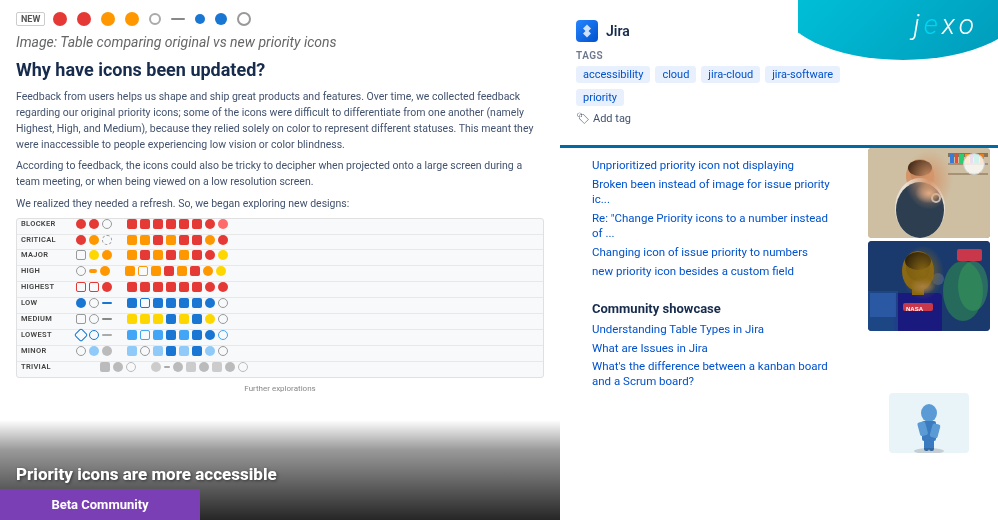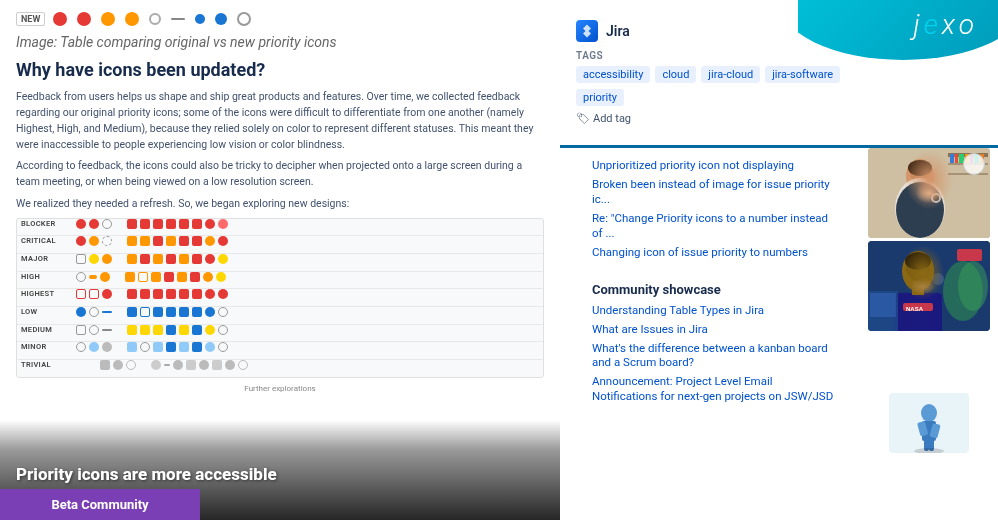--- a/index.html
+++ b/index.html
@@ -572,20 +572,37 @@
               <div class="mini-icon" style="width:10px;height:2px;background:#888;border-radius:1px;"></div>
               <div class="divider-col"></div>
               <div class="mini-icon" style="background:#ffd700;border-radius:2px;"></div>
               <div class="mini-icon" style="background:#ffd700;border-radius:2px;"></div>
               <div class="mini-icon" style="background:#ffd700;border-radius:2px;"></div>
               <div class="mini-icon mi-sq-blue"></div>
               <div class="mini-icon" style="background:#ffd700;border-radius:2px;"></div>
               <div class="mini-icon mi-sq-blue"></div>
               <div class="mini-icon" style="background:#ffd700;border-radius:50%;"></div>
               <div class="mini-icon mi-outline"></div>
+            </div>
+          </div>
+          <div class="icon-grid-row">
+            <span class="row-label">LOWEST</span>
+            <div class="row-icons">
+              <div class="mini-icon" style="border:1.5px solid #1976d2;border-radius:2px;transform:rotate(45deg);"></div>
+              <div class="mini-icon mi-outline" style="border-color:#1976d2;"></div>
+              <div class="mini-icon" style="width:10px;height:2px;background:#aaa;border-radius:1px;"></div>
+              <div class="divider-col"></div>
+              <div class="mini-icon" style="background:#42a5f5;border-radius:2px;"></div>
+              <div class="mini-icon" style="border:1.5px solid #42a5f5;border-radius:2px;"></div>
+              <div class="mini-icon" style="background:#42a5f5;border-radius:2px;"></div>
+              <div class="mini-icon mi-sq-blue"></div>
+              <div class="mini-icon" style="background:#42a5f5;border-radius:2px;"></div>
+              <div class="mini-icon mi-sq-blue"></div>
+              <div class="mini-icon mi-blue"></div>
+              <div class="mini-icon mi-outline" style="border-color:#42a5f5;"></div>
             </div>
           </div>
           <div class="icon-grid-row">
             <span class="row-label">MINOR</span>
             <div class="row-icons">
               <div class="mini-icon mi-outline"></div>
               <div class="mini-icon" style="background:#90caf9;border-radius:50%;"></div>
               <div class="mini-icon" style="background:#bbb;border-radius:50%;"></div>
               <div class="divider-col"></div>
               <div class="mini-icon" style="background:#90caf9;border-radius:2px;"></div>
@@ -657,28 +674,28 @@
     </div>
 
     <div class="main-content-area">
       <div class="text-links-area">
 
         <div class="related-section">
           <a class="related-link">Unprioritized priority icon not displaying</a>
           <a class="related-link">Broken been instead of image for issue priority ic...</a>
           <a class="related-link">Re: "Change Priority icons to a number instead of ...</a>
           <a class="related-link">Changing icon of issue priority to numbers</a>
+          <a class="related-link">new priority icon besides a custom field</a>
         </div>
 
         <div class="showcase-section">
           <div class="section-title">Community showcase</div>
           <a class="related-link">Understanding Table Types in Jira</a>
           <a class="related-link">What are Issues in Jira</a>
           <a class="related-link">What's the difference between a kanban board and a Scrum board?</a>
-          <a class="related-link">Announcement: Project Level Email Notifications for next-gen projects on JSW/JSD</a>
         </div>
       </div>
 
       <div class="thumbnails-area">
 
         <div class="thumb thumb-1">
           <svg width="122" height="90" viewBox="0 0 122 90">
 
             <rect width="122" height="90" fill="#c8b89a"></rect>
             <rect x="0" y="0" width="122" height="90" fill="#d4c5a9" opacity="0.5"></rect>

